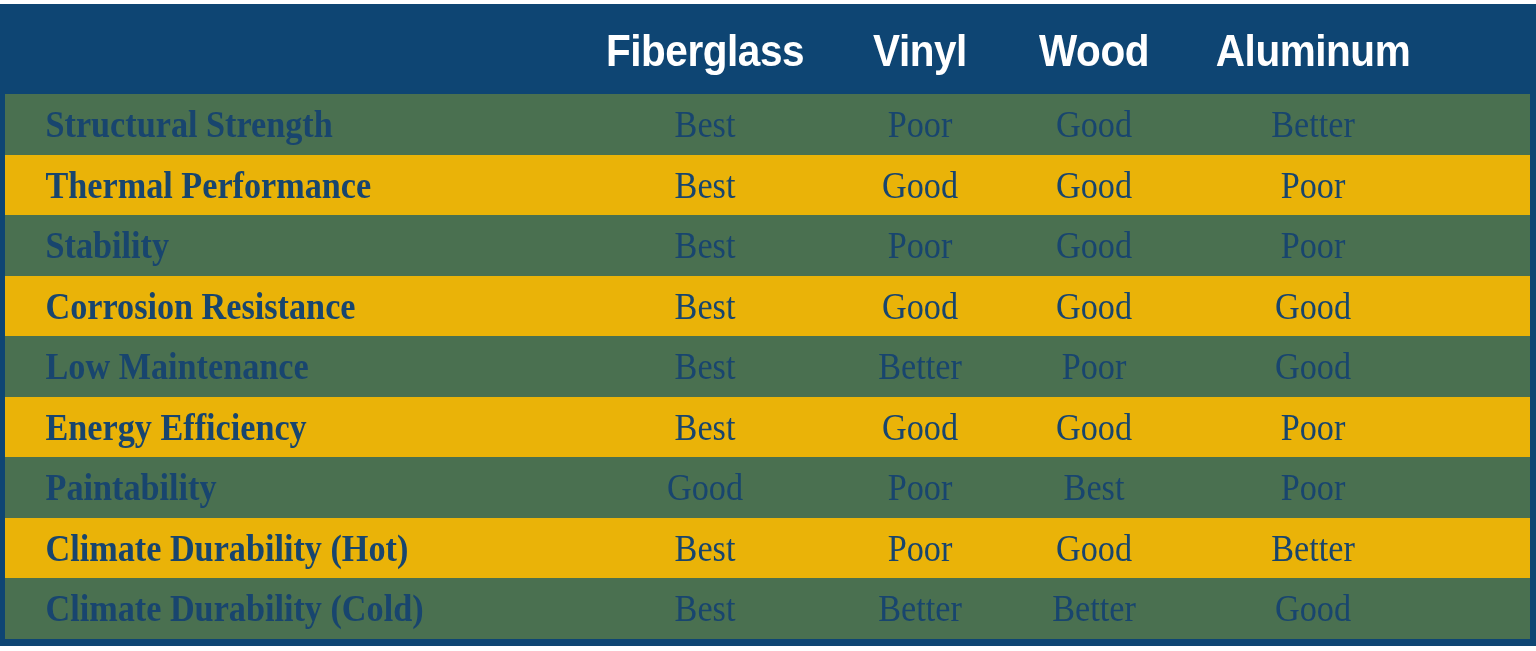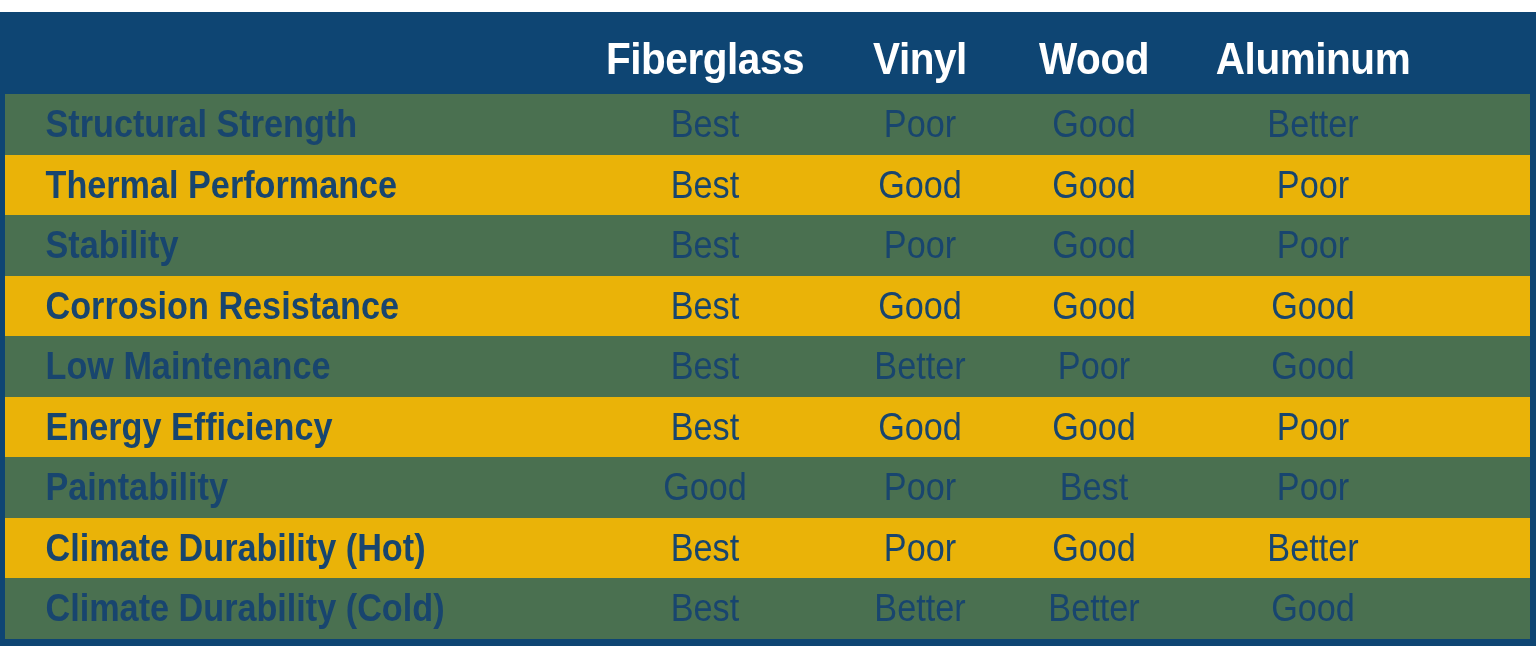--- a/index.html
+++ b/index.html
@@ -18,21 +18,21 @@
     position: relative;
     width: 1536px;
     height: 651px;
     box-sizing: border-box;
     background: #ffffff;
   }
 
   
   .table-header {
     position: absolute;
-    top: 12px;
+    top: 4px;
     left: 0;
     width: 1536px;
     height: 94px;
     background: #0e4573;
     box-sizing: border-box;
   }
 
   .header-row {
     position: absolute;
     left: 0;
@@ -82,20 +82,21 @@
     border-bottom: 5px solid #0e4573;
   }
 
   .data-row {
     position: relative;
     width: 100%;
     height: 60.5px;
     display: flex;
     align-items: center;
     box-sizing: border-box;
+    font-family: Liberation Serif, serif;
   }
 
   .data-row.stripe-green { background: #4a7050; }
   .data-row.stripe-gray  { background: #eab308; }
 
   .row-label {
     flex: 0 0 585px;
     width: 585px;
     padding-left: 45px;
     box-sizing: border-box;

